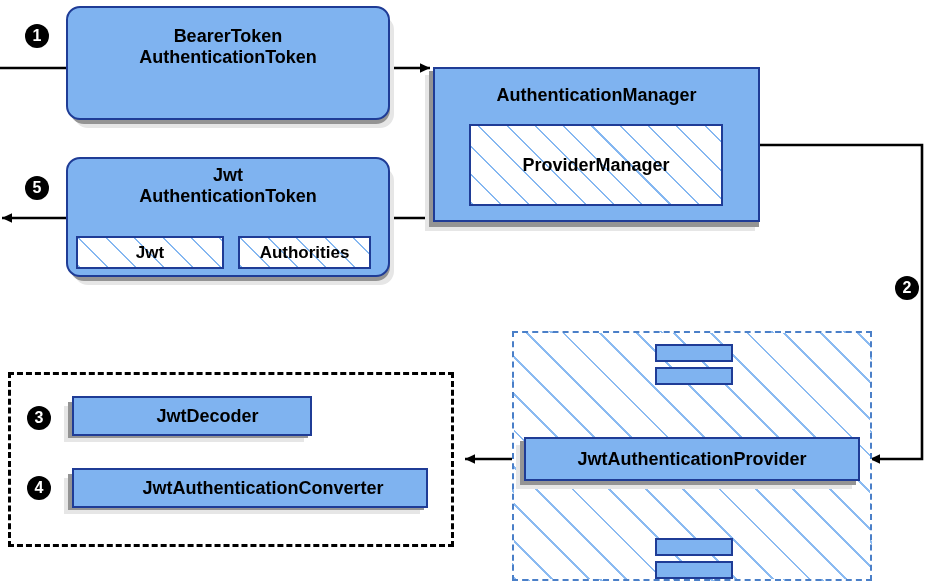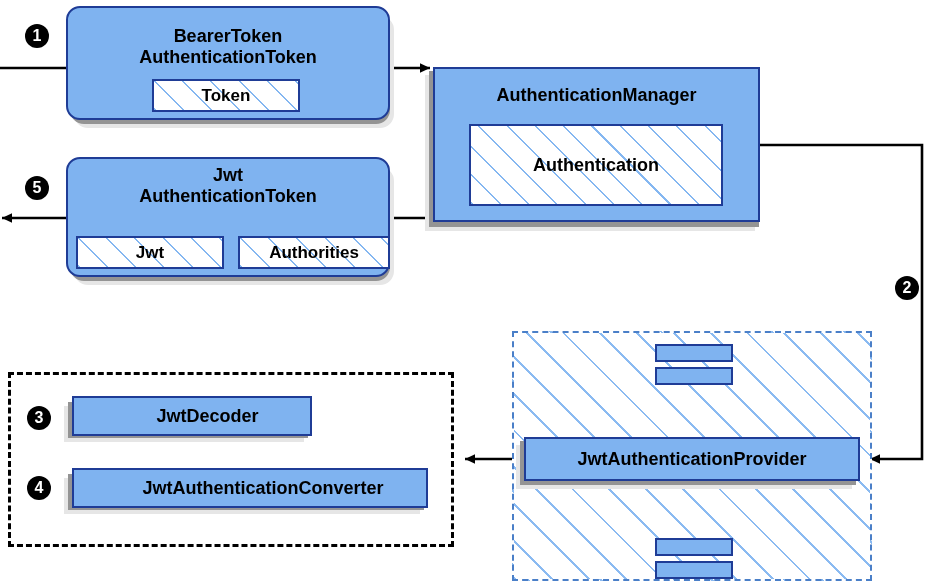--- a/index.html
+++ b/index.html
@@ -174,39 +174,38 @@
 
 
   <div class="shadow-light rounded" style="left:74px; top:16px; width:320px; height:112px;"></div>
   <div class="shadow-dark rounded" style="left:70px; top:12px; width:320px; height:112px;"></div>
   <div class="node rounded t18" style="left:66px; top:6px; width:324px; height:114px; flex-direction:column; justify-content:flex-start; padding-top:6px;">
     <div style="line-height:1.16;margin-top:12px;">
       <div>BearerToken</div>
       <div>AuthenticationToken</div>
     </div>
   </div>
-  <div class="chip t17" style="left:152px; top:79px; width:148px; height:33px;">Token</div>
 
   <div class="shadow-light rounded" style="left:74px; top:167px; width:320px; height:118px;"></div>
   <div class="shadow-dark rounded" style="left:70px; top:163px; width:320px; height:118px;"></div>
   <div class="node rounded t18" style="left:66px; top:157px; width:324px; height:120px; flex-direction:column; justify-content:flex-start; padding-top:6px;">
     <div style="line-height:1.16;">
       <div>Jwt</div>
       <div>AuthenticationToken</div>
     </div>
   </div>
   <div class="chip t17" style="left:76px; top:236px; width:148px; height:33px;">Jwt</div>
-  <div class="chip t17" style="left:238px; top:236px; width:152px; height:33px;">Authorities</div>
+  <div class="chip t17" style="left:238px; top:236px; width:133px; height:33px;">Authorities</div>
 
   <div class="shadow-light" style="left:425px; top:75px; width:330px; height:156px;"></div>
   <div class="shadow-dark" style="left:429px; top:71px; width:330px; height:156px;"></div>
   <div class="node t18" style="left:433px; top:67px; width:327px; height:155px; flex-direction:column; justify-content:flex-start; padding-top:16px;">
     <div>AuthenticationManager</div>
   </div>
-  <div class="chip t18" style="left:469px; top:124px; width:254px; height:82px;">Authentication</div>
+  <div class="chip t18" style="left:469px; top:124px; width:254px; height:82px;">ProviderManager</div>
 
   <div class="bar" style="left:655px; top:344px; width:78px; height:18px;"></div>
   <div class="bar" style="left:655px; top:367px; width:78px; height:18px;"></div>
   <div class="bar" style="left:655px; top:538px; width:78px; height:18px;"></div>
   <div class="bar" style="left:655px; top:561px; width:78px; height:18px;"></div>
 
   <div class="shadow-light" style="left:516px; top:445px; width:336px; height:44px;"></div>
   <div class="shadow-dark" style="left:520px; top:441px; width:336px; height:44px;"></div>
   <div class="node t18" style="left:524px; top:437px; width:336px; height:44px;">
     <span>JwtAuthenticationProvider</span>

